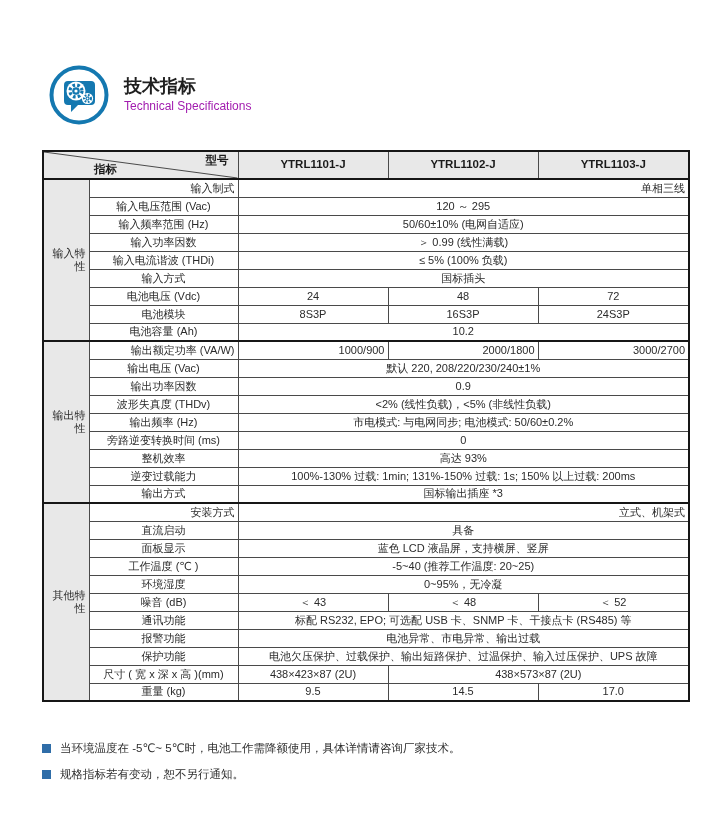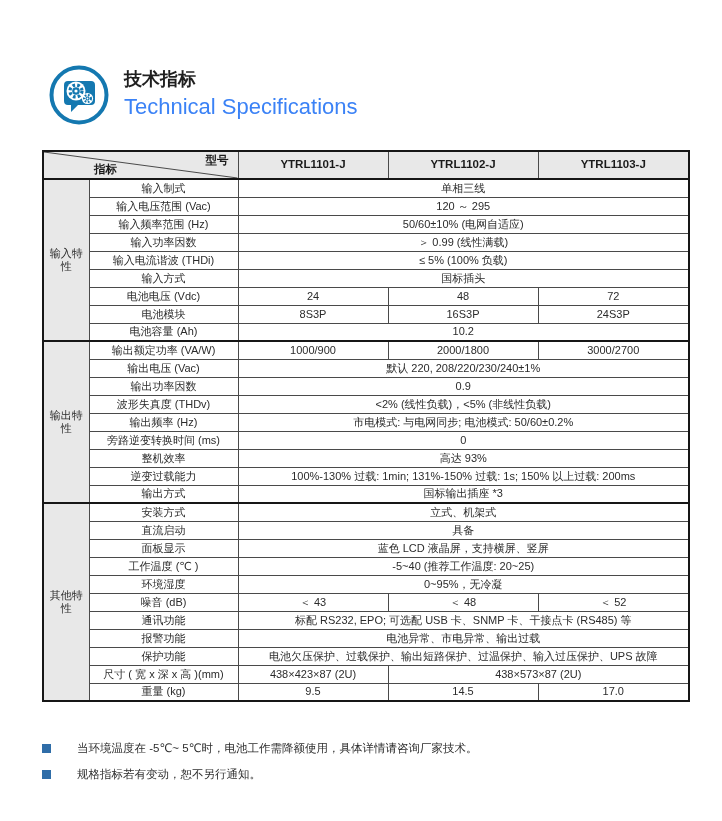--- a/index.html
+++ b/index.html
@@ -15,55 +15,55 @@
     width:722px;height:821px;background:#ffffff;
     font-family:"Liberation Sans","DejaVu Sans",sans-serif;
   }
   .page{position:relative;width:722px;height:821px;overflow:hidden;background:#fff;}
 
   
   .hero{position:absolute;top:64px;left:48px;display:flex;align-items:center;gap:14px;}
   .hero-icon{width:62px;height:62px;flex:0 0 auto;}
   .hero-text{display:flex;flex-direction:column;justify-content:center;}
   .hero-title{font-size:18px;font-weight:bold;color:#1f1f1f;line-height:1.25;}
-  .hero-sub{font-size:22px;color:#3b82f6;line-height:1.3;margin-top:2px;}
+  .hero-sub{font-size:12px;color:#a21caf;line-height:1.3;margin-top:2px;}
 
   
   table.spec{
     position:absolute;top:150px;left:42px;width:646px;
     border-collapse:collapse;table-layout:fixed;
     border:2px solid var(--heavy);
   }
   table.spec td{
     border:1px solid var(--line);
     text-align:center;vertical-align:middle;
     font-size:11px;color:#2b2b2b;
     height:18px;padding:0 3px;line-height:1.15;
     overflow:hidden;
   }
   table.spec thead td{
     background:var(--head-bg);
     font-weight:bold;font-size:11.5px;color:#1a1a1a;
     height:28px;border-bottom:1.5px solid var(--heavy);
   }
-  tr.section-start td{border-top:2px solid var(--heavy);}
+  tr.section-start td{border-top:2px solid var(--heavy);text-align:right;}
   td.group-cell{
     background:var(--head-bg);
     font-weight:normal;font-size:12px;color:#222;
     word-break:break-all;line-height:1.35;padding:0 11px;
   }
   td.label-cell{background:#fff;}
   td.corner-cell{position:relative;padding:0;}
   .corner-cell svg.diag{position:absolute;left:0;top:0;width:100%;height:100%;}
   .corner-model{position:absolute;top:2px;right:9px;font-weight:bold;font-size:11.5px;}
   .corner-indicator{position:absolute;bottom:2px;left:6px;font-weight:bold;font-size:11.5px;margin-left:44px;}
 
   
   .footnotes{position:absolute;left:42px;top:741px;width:640px;}
-  .footnote{display:flex;align-items:center;gap:26px;margin-bottom:11px;text-align:center;}
+  .footnote{display:flex;align-items:center;gap:9px;margin-bottom:11px;text-align:center;}
   .bullet{width:9px;height:9px;background:var(--bullet);flex:0 0 auto;}
   .footnote-text{font-size:11.5px;color:#2e2e2e;line-height:1.3;}
 </style>
 </head>
 <body>
 
 <div class="page">
 
   <div class="hero">
     <span class="hero-icon">

